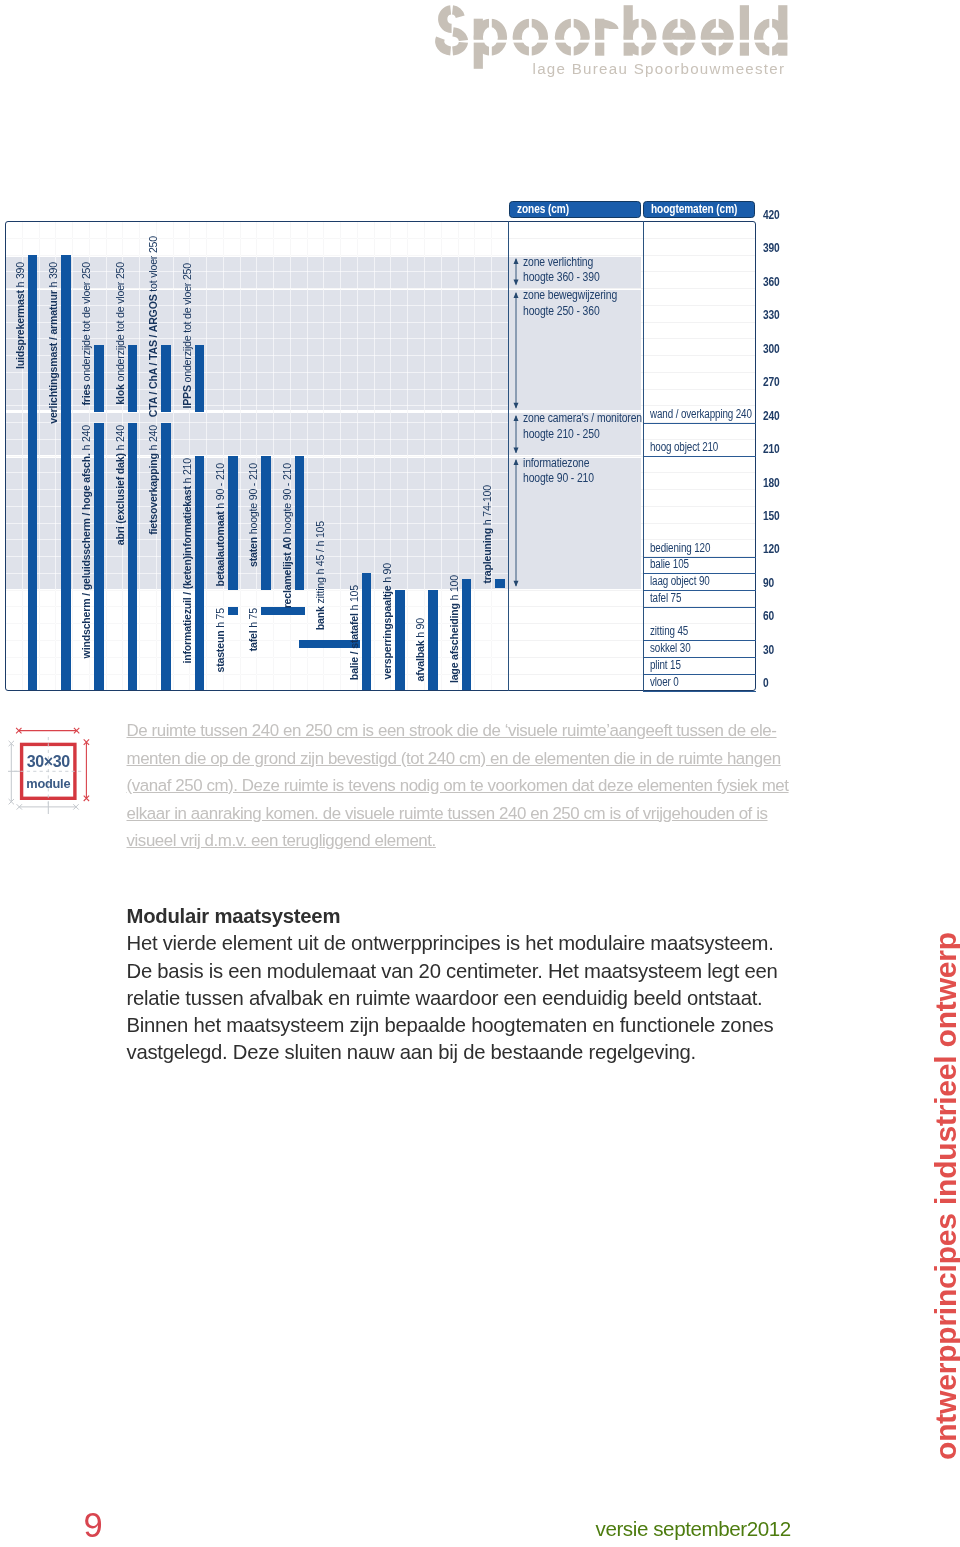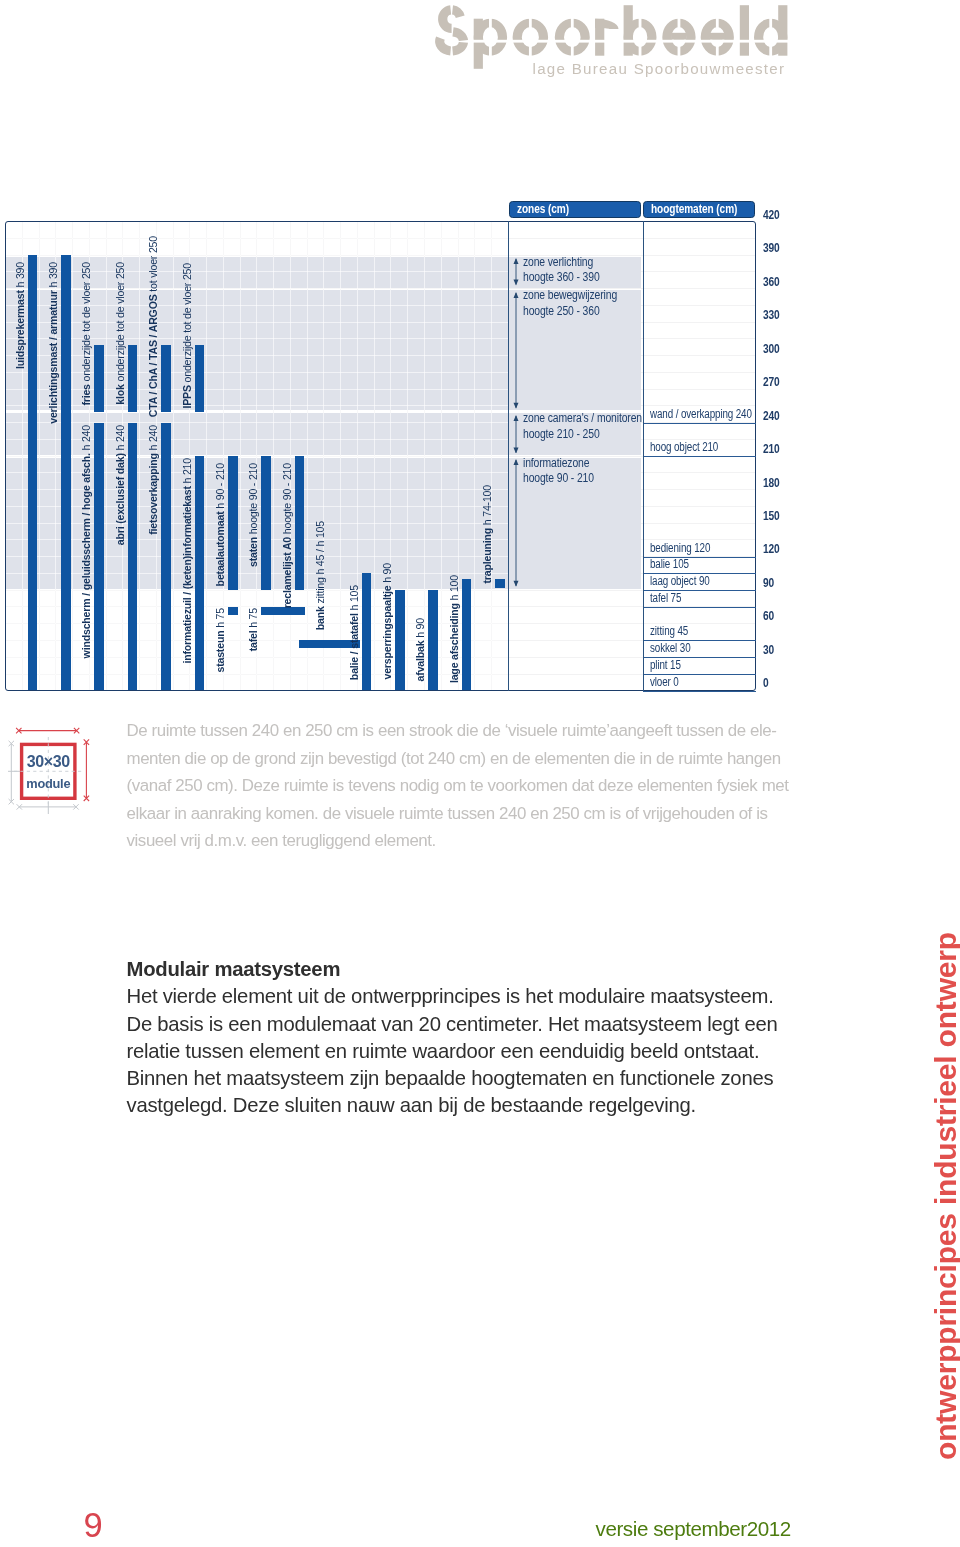--- a/index.html
+++ b/index.html
@@ -25,24 +25,24 @@
   .zt{position:absolute;font-size:12.3px;color:#20406c;line-height:15.4px;white-space:nowrap;
       letter-spacing:-0.15px;transform-origin:0 0;transform:scaleX(0.845);}
   .ht{position:absolute;font-size:12.3px;color:#20406c;white-space:nowrap;letter-spacing:-0.15px;
       transform-origin:0 0;transform:scaleX(0.8);}
   .bar{position:absolute;background:#0f55a1;}
   .band{position:absolute;background:#dfe2ea;}
   .hrow{position:absolute;border-top:1px solid #2a5a94;}
   
   #caption{position:absolute;left:126.5px;top:717px;width:700px;font-size:16.9px;
            line-height:27.5px;color:#c3c1bf;letter-spacing:-0.42px;}
-  #sect{position:absolute;left:126.5px;top:956px;width:700px;font-size:20.3px;
+  #sect{position:absolute;left:126.5px;top:903px;width:700px;font-size:20.3px;
         line-height:27.3px;color:#2f2f2f;white-space:nowrap;letter-spacing:-0.25px;}
   #sect .h{font-weight:700;}
-  #caption>div{white-space:nowrap;}
+  #caption>div{white-space:nowrap;text-decoration:underline;}
   #sidetab{position:absolute;left:929px;top:1460px;transform-origin:0 0;transform:rotate(-90deg);
            font-size:30px;font-weight:700;color:#e1504d;white-space:nowrap;letter-spacing:-0.2px;}
   #pageno{position:absolute;left:83.5px;top:1506px;font-size:34.5px;color:#d8454f;letter-spacing:-1px;}
   #version{position:absolute;left:595.5px;top:1517px;font-size:20.6px;color:#4d7c0f;letter-spacing:-0.42px;}
 </style>
 </head>
 <body>
 
 <div id="logo">
     <svg width="362" height="72" viewBox="430 0 362 72" xmlns="http://www.w3.org/2000/svg" style="display:block">
@@ -258,19 +258,19 @@
     <div>De ruimte tussen 240 en 250 cm is een strook die de ‘visuele ruimte’aangeeft tussen de ele-</div>
     <div>menten die op de grond zijn bevestigd (tot 240 cm) en de elementen die in de ruimte hangen</div>
     <div>(vanaf 250 cm). Deze ruimte is tevens nodig om te voorkomen dat deze elementen fysiek met</div>
     <div>elkaar in aanraking komen. de visuele ruimte tussen 240 en 250 cm is of vrijgehouden of is</div>
     <div>visueel vrij d.m.v. een terugliggend element.</div>
   </div>
 <div id="sect">
     <div class="h">Modulair maatsysteem</div>
     <div>Het vierde element uit de ontwerpprincipes is het modulaire maatsysteem.</div>
     <div>De basis is een modulemaat van 20 centimeter. Het maatsysteem legt een</div>
-    <div>relatie tussen element en ruimte waardoor een eenduidig beeld ontstaat.</div>
+    <div>relatie tussen afvalbak en ruimte waardoor een eenduidig beeld ontstaat.</div>
     <div>Binnen het maatsysteem zijn bepaalde hoogtematen en functionele zones</div>
     <div>vastgelegd. Deze sluiten nauw aan bij de bestaande regelgeving.</div>
   </div>
 <div id="sidetab">ontwerpprincipes industrieel ontwerp</div>
 <div id="pageno">9</div>
 <div id="version">versie september2012</div>
 
 </body></html>

